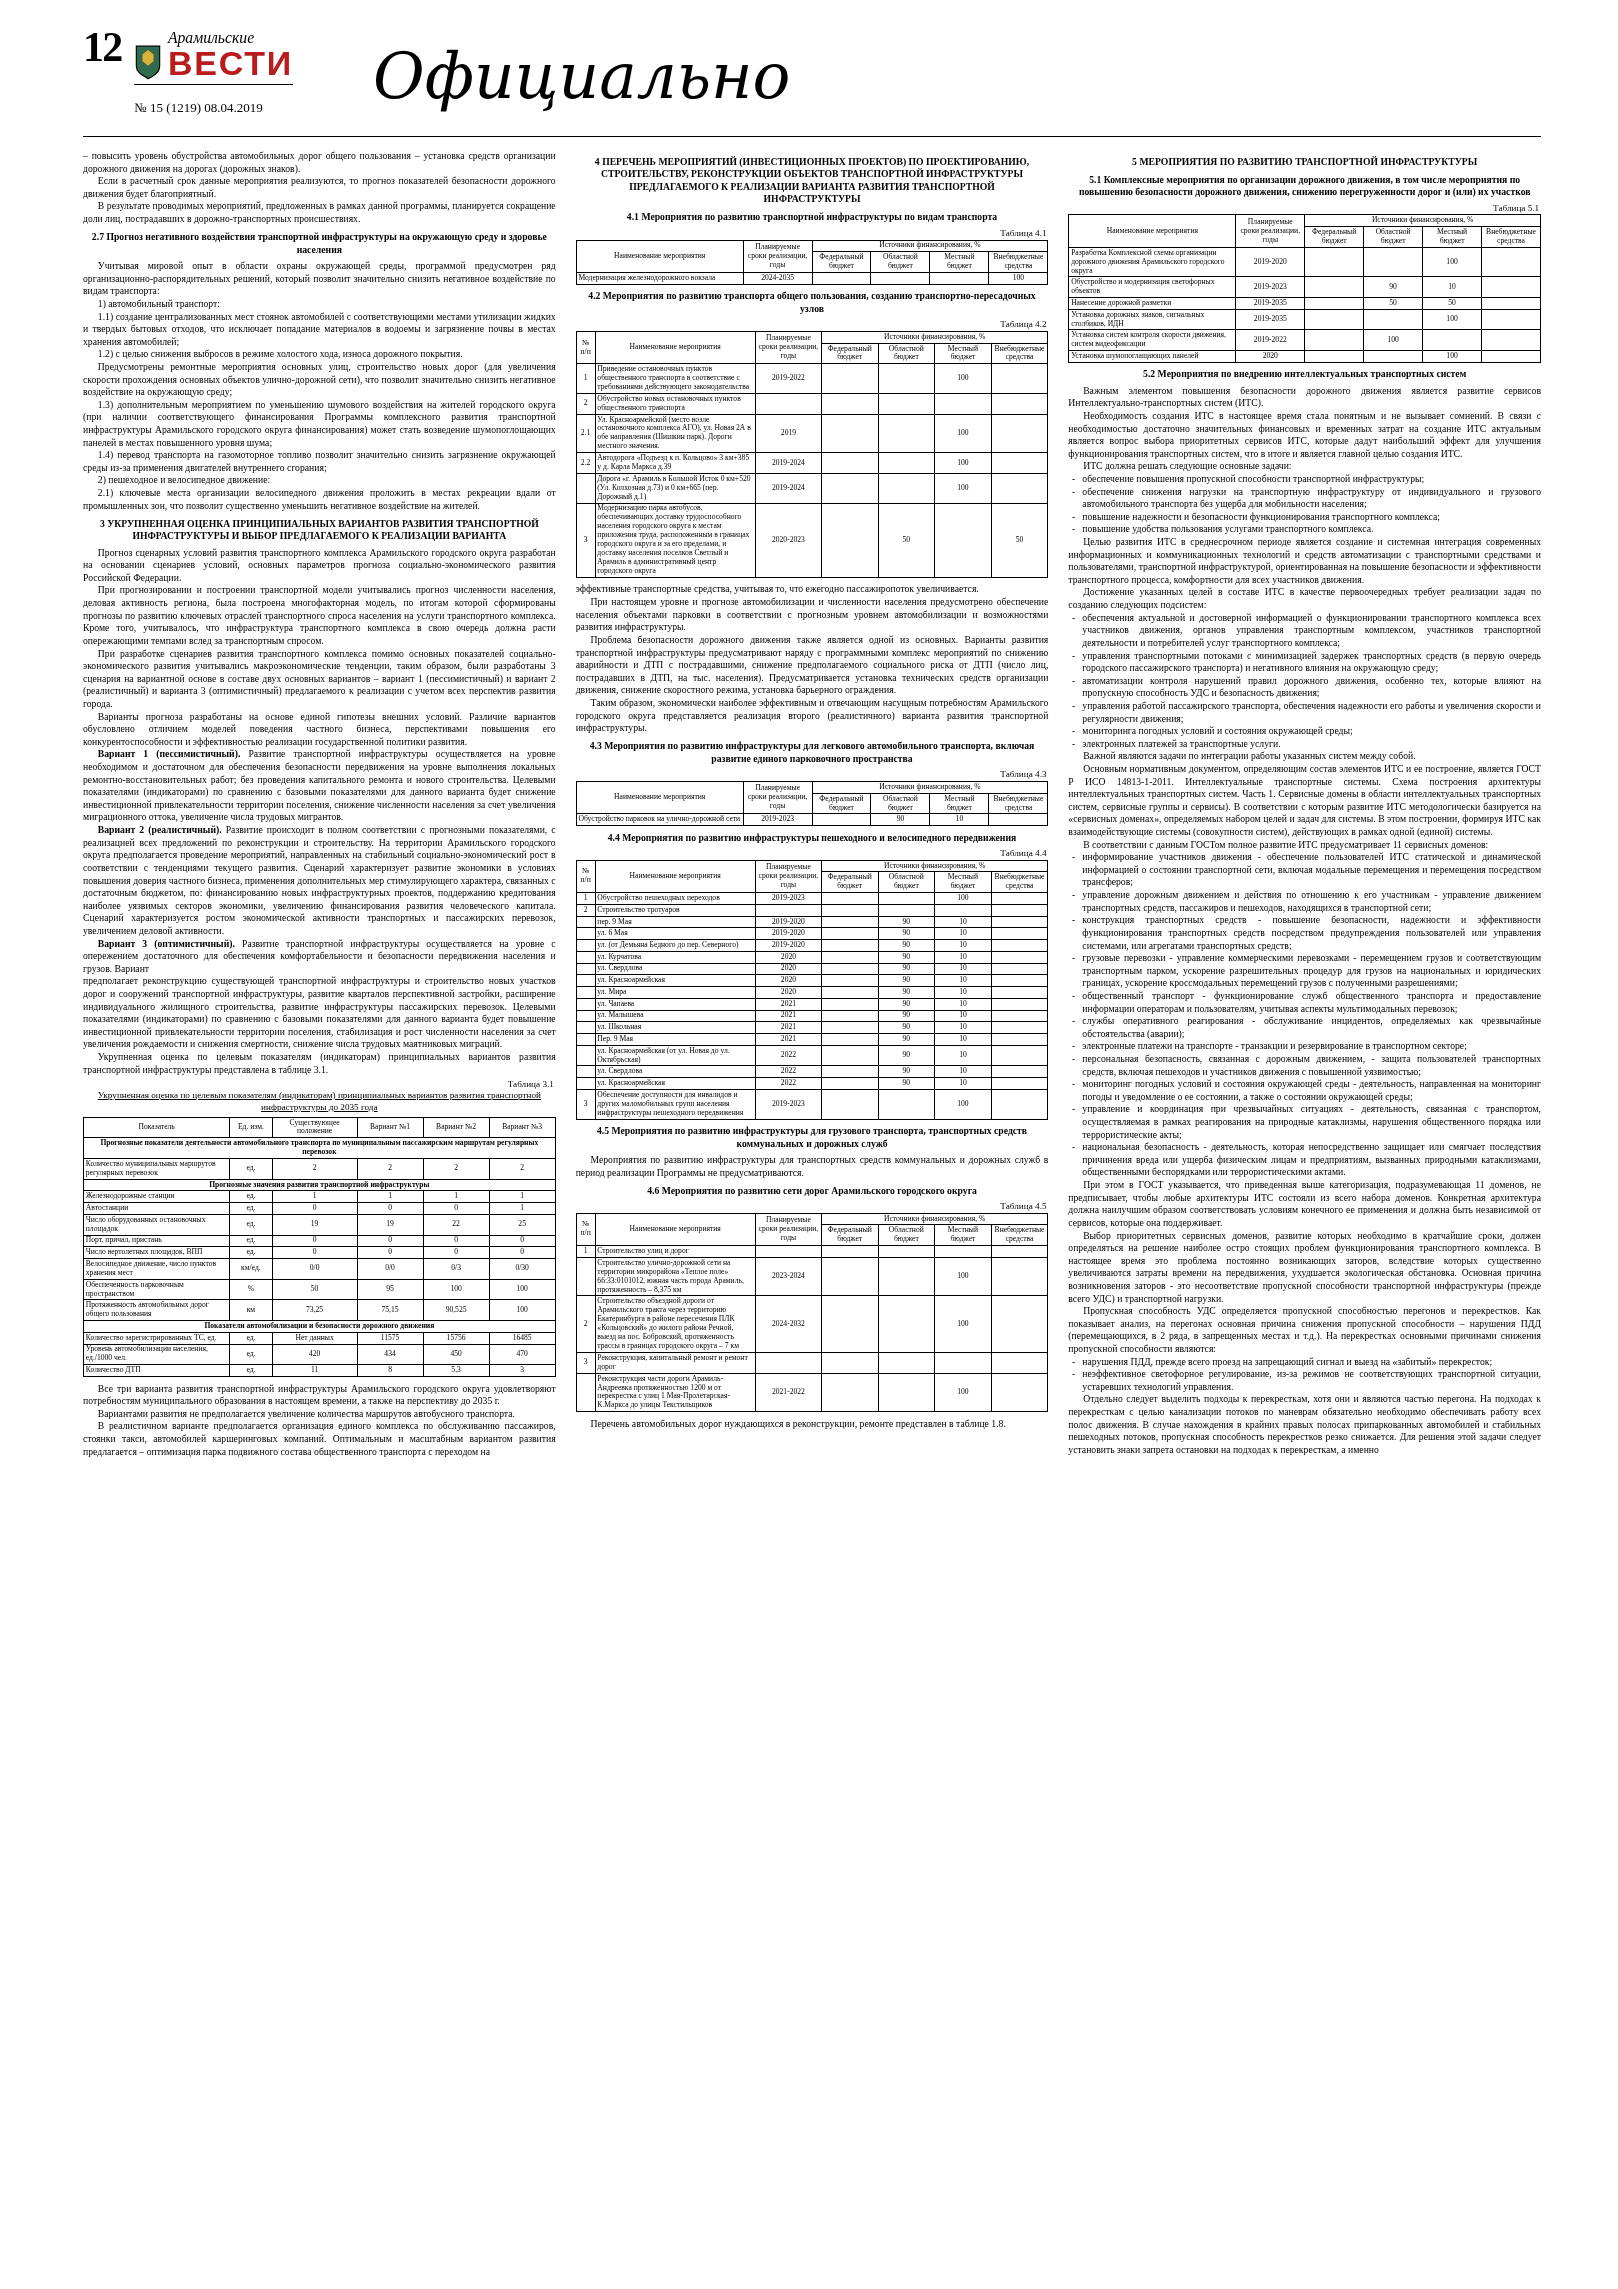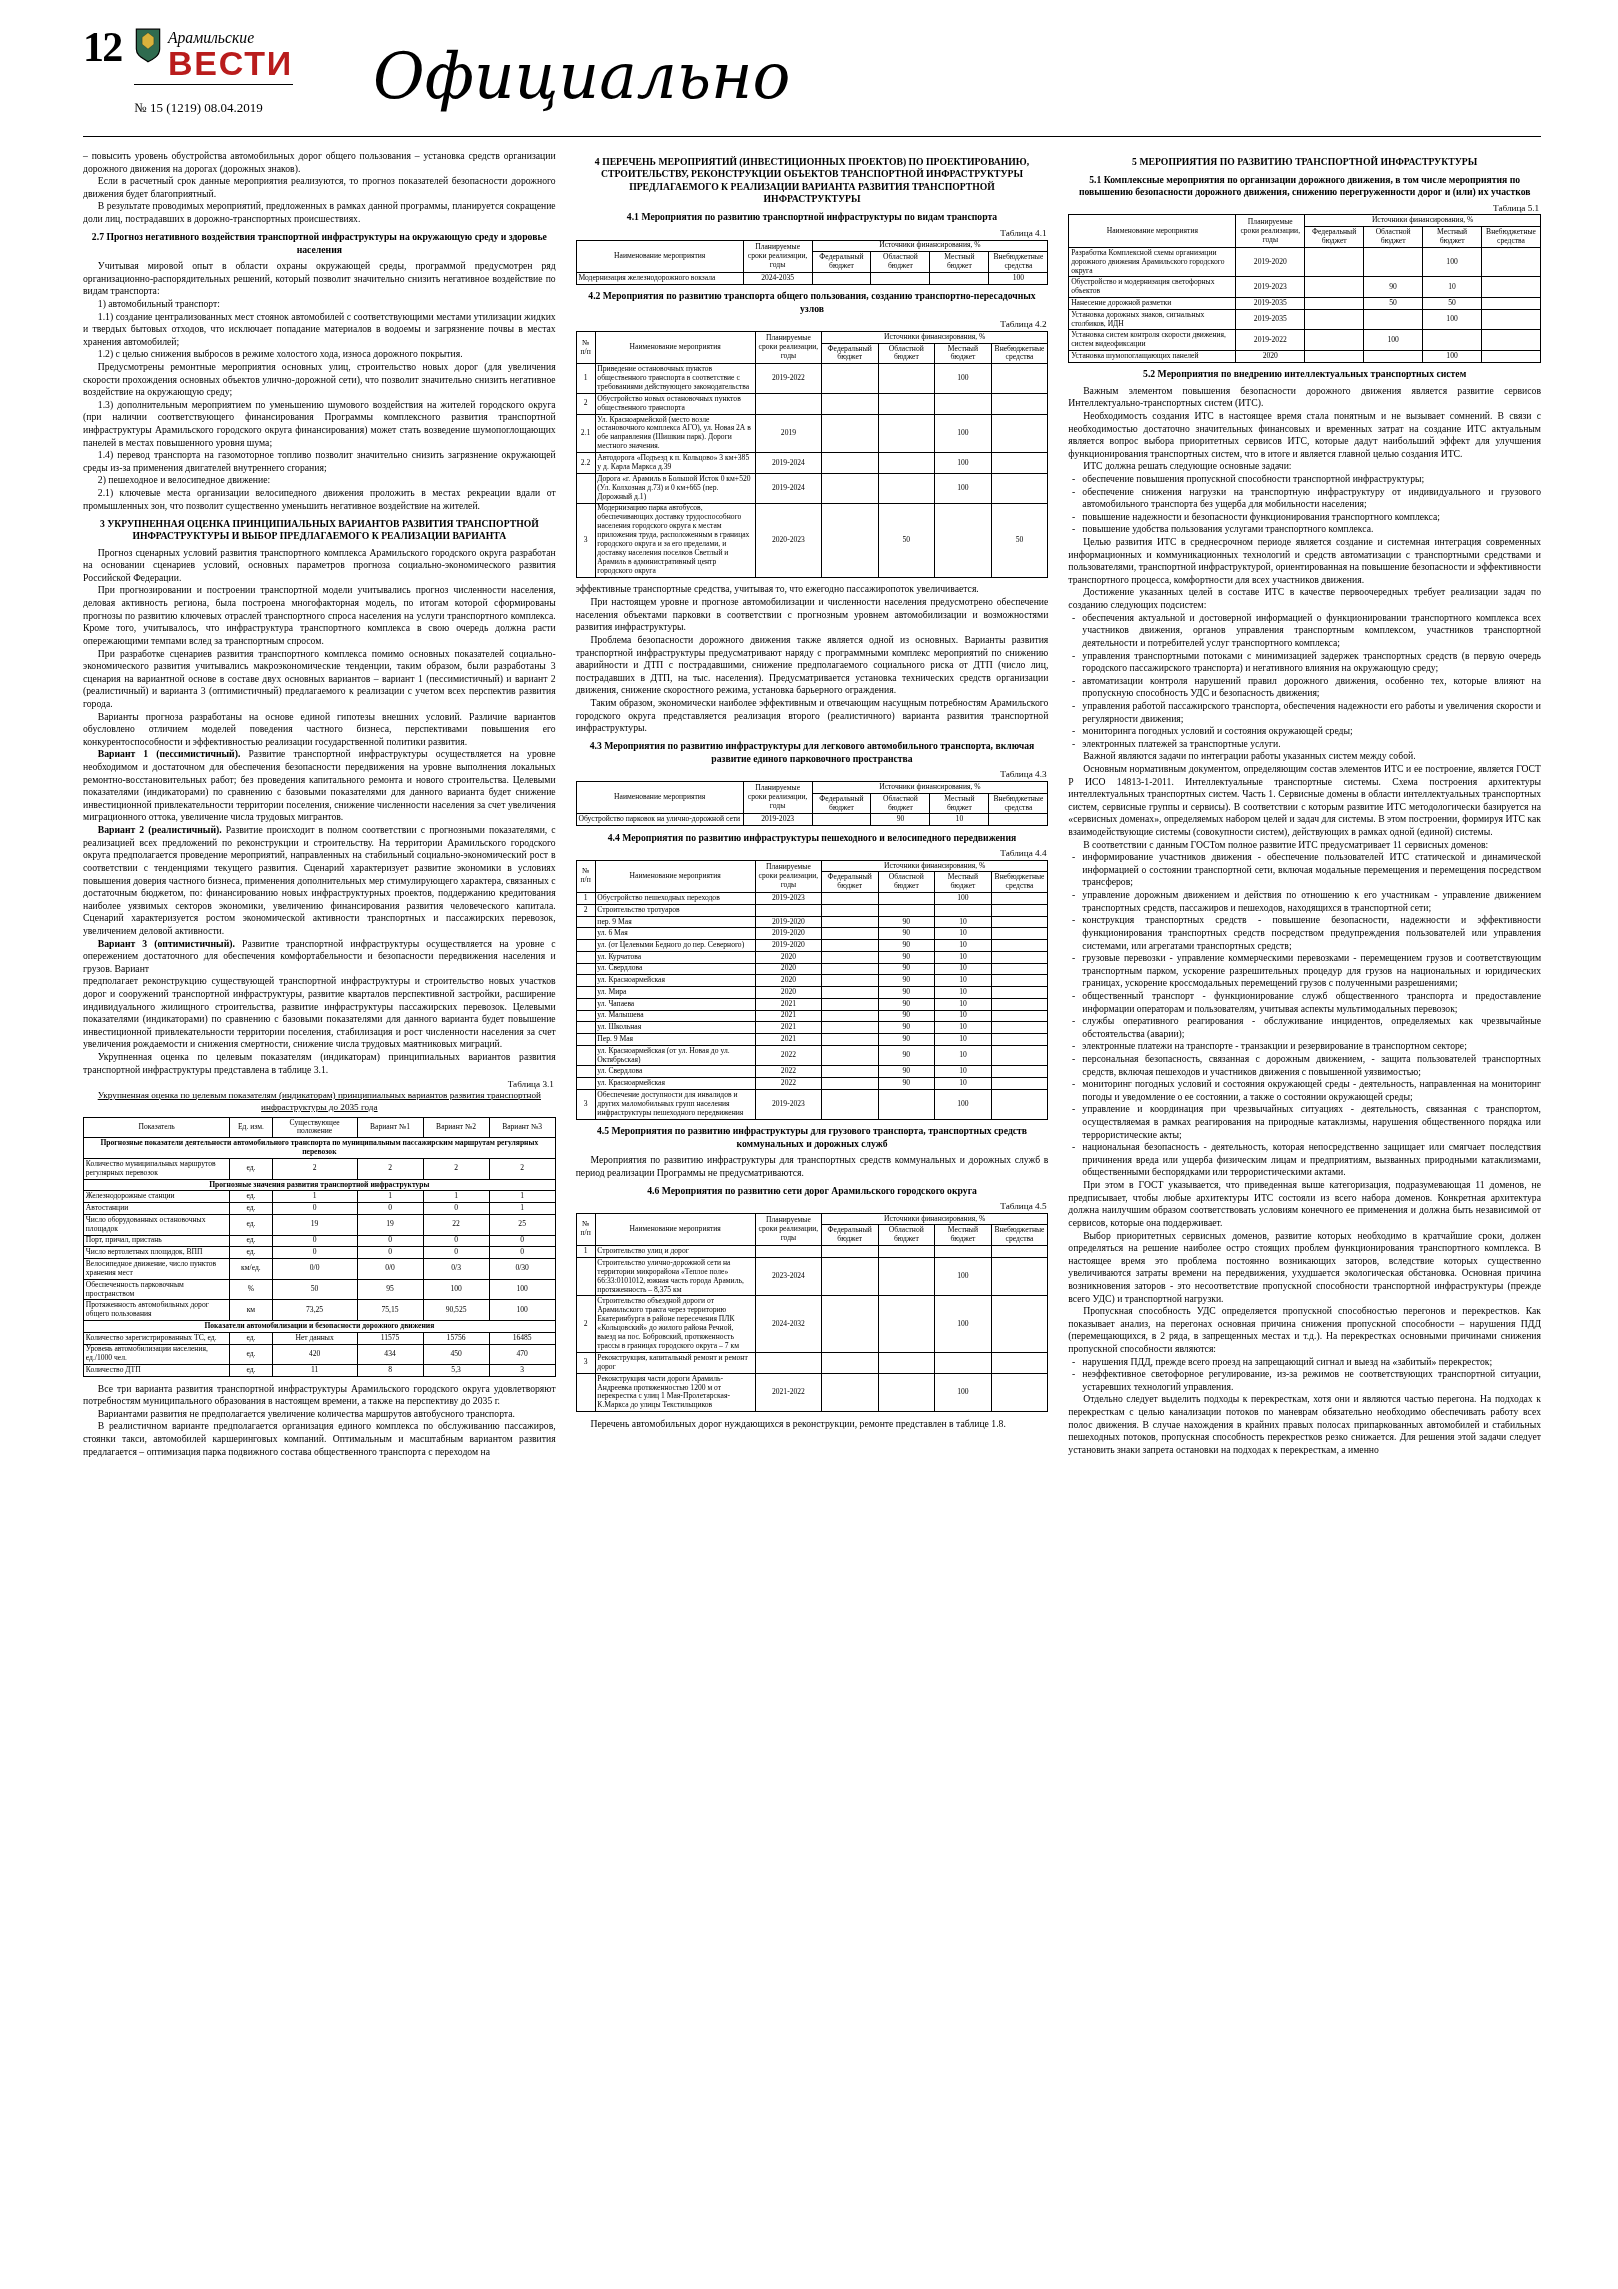--- a/index.html
+++ b/index.html
@@ -3,21 +3,21 @@
 <meta charset="utf-8">
 <style>
   * { margin:0; padding:0; box-sizing:border-box; }
   html,body { background:#e8e8e8; }
   body { width:1619px; font-family:"Liberation Serif","DejaVu Serif",serif; color:#000; }
   .page { width:1619px; min-height:2290px; background:#fff; padding:28px 78px 46px 83px; }
 
   
   .header { display:flex; align-items:flex-start; padding-bottom:13px; border-bottom:1.4px solid #000; min-height:109px; }
   .page-num { font-size:42px; font-weight:bold; line-height:0.95; letter-spacing:-1.8px; margin-right:13px; }
-  .brand-row { display:flex; align-items:flex-start; gap:5.5px; }
+  .brand-row { display:flex; align-items:flex-end; gap:5.5px; }
   .crest { width:28px; height:35px; flex:0 0 auto; }
   .brand-small { font-size:15.7px; font-style:italic; line-height:1; margin-top:1.8px; }
   .brand-big { font-size:34px; font-weight:bold; letter-spacing:1.8px; line-height:1; color:#b91c1c; font-family:"Liberation Sans",sans-serif; }
   .issue { font-size:13px; border-top:0.9px solid #000; margin-top:4.6px; padding-top:15px; }
   .section-title { font-size:63px; font-style:italic; font-family:"DejaVu Serif","Liberation Serif",serif; margin-left:80px; margin-top:16.6px; line-height:1; }
 
   
   .columns { display:flex; gap:20px; margin-top:13px; }
   .col { flex:1 1 0; min-width:0; }
 
@@ -398,21 +398,21 @@
               <td></td>
               <td class="name">ул. 6 Мая</td>
               <td>2019-2020</td>
               <td></td>
               <td>90</td>
               <td>10</td>
               <td></td>
             </tr>
             <tr>
               <td></td>
-              <td class="name">ул. (от Целевыми Бедного до пер. Северного)</td>
+              <td class="name">ул. (от Демьяна Бедного до пер. Северного)</td>
               <td>2019-2020</td>
               <td></td>
               <td>90</td>
               <td>10</td>
               <td></td>
             </tr>
             <tr>
               <td></td>
               <td class="name">ул. Курчатова</td>
               <td>2020</td>

